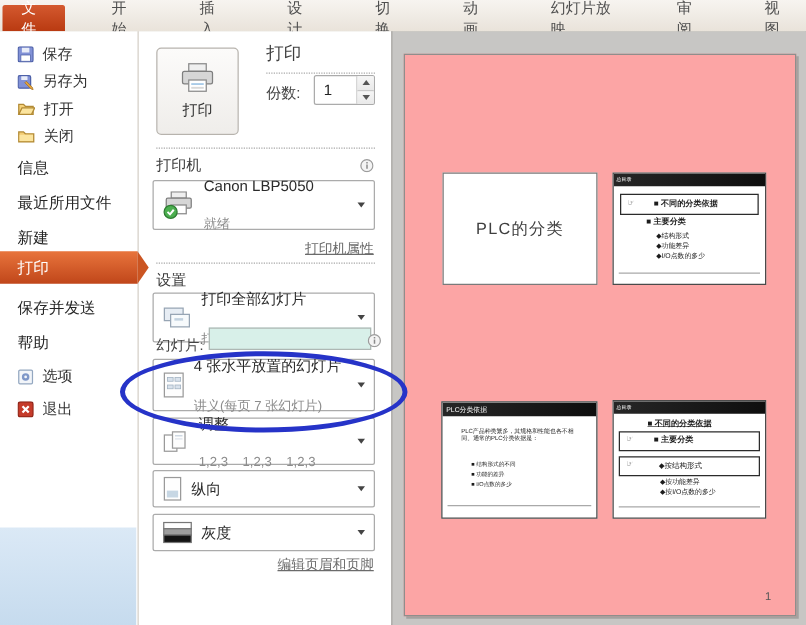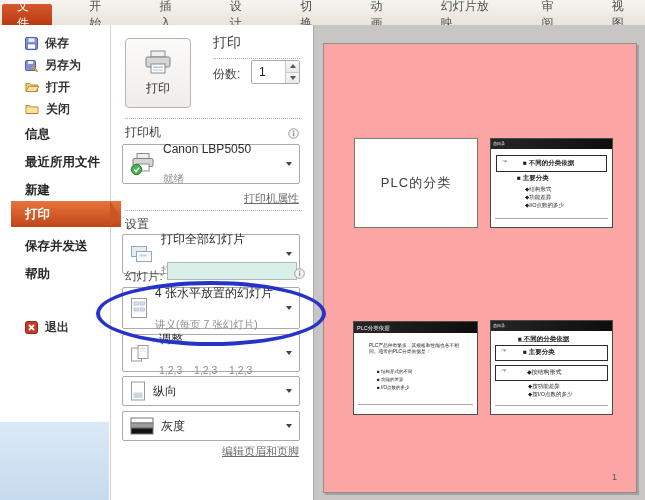--- a/index.html
+++ b/index.html
@@ -8,22 +8,22 @@
   
   .ribbon{position:absolute;left:0;top:0;width:645px;height:25px;
           background:linear-gradient(#f7f4f0,#e9e3da);border-bottom:1px solid #c9c2b8;
           display:flex;align-items:flex-end;}
   .tab{font-size:12px;color:#4f4f4f;padding:0 13px;height:21px;display:flex;align-items:center;margin-left:24px;}
   .tab-file{margin-left:2px;background:linear-gradient(#d4592f,#b93a11);color:#fff;
             border-radius:2px 2px 0 0;padding:0 15px;font-family:Liberation Serif, serif;}
   
   .sidebar{position:absolute;left:0;top:25px;width:110px;height:475px;background:#fff;
            border-right:1px solid #d5d0c8;z-index:5;}
-  .sb-item{position:absolute;left:11px;width:110px;height:20px;display:flex;align-items:center;
-           padding-left:14px;box-sizing:border-box;gap:7px;font-size:12px;color:#333;cursor:default;font-weight:bold;}
+  .sb-item{position:absolute;left:0;width:110px;height:20px;display:flex;align-items:center;
+           padding-left:14px;box-sizing:border-box;gap:7px;font-size:12px;color:#333;cursor:default;}
   .sb-big{font-size:12.5px;color:#262626;height:22px;}
   .sb-sel{background:linear-gradient(#e8743c,#c0461a);color:#fff;height:26px;width:110px;}
   .sb-arrow{position:absolute;left:110px;top:201px;width:0;height:0;z-index:6;
             border-top:13px solid transparent;border-bottom:13px solid transparent;
             border-left:9px solid #cb5522;}
   .sb-footer{position:absolute;left:0;top:397px;width:109px;height:78px;
              background:linear-gradient(#dbe9f6,#c6dbee);}
   .sb-ico{flex:0 0 auto;display:inline-flex;}
   
   .panel{position:absolute;left:111px;top:25px;width:202px;height:475px;background:#fff;}
@@ -148,20 +148,30 @@
     </div>
     <div class="sb-item sb-big sb-sel" style="top:176px">
       <span>打印</span>
     </div>
     <div class="sb-item sb-big" style="top:210px">
       <span>保存并发送</span>
     </div>
     <div class="sb-item sb-big" style="top:238px">
       <span>帮助</span>
     </div>
+    <div class="sb-item" style="top:266px">
+      <span class="sb-ico">
+        <svg width="13" height="13" viewBox="0 0 13 13">
+            <rect x="1" y="1" width="11" height="11" rx="1" fill="#f2f5f9" stroke="#93a7c0"></rect>
+            <circle cx="6.5" cy="6.5" r="3" fill="#7e97c8"></circle>
+            <circle cx="6.5" cy="6.5" r="1.1" fill="#f2f5f9"></circle>
+          </svg>
+      </span>
+      <span>选项</span>
+    </div>
     <div class="sb-item" style="top:292px">
       <span class="sb-ico">
         <svg width="13" height="13" viewBox="0 0 13 13">
             <rect x="0.5" y="0.5" width="12" height="12" rx="2" fill="#c53b2a" stroke="#8e2417"></rect>
             <path d="M4 4 L9 9 M9 4 L4 9" stroke="#fff" stroke-width="1.8"></path>
           </svg>
       </span>
       <span>退出</span>
     </div>
     <div class="sb-footer"></div>

